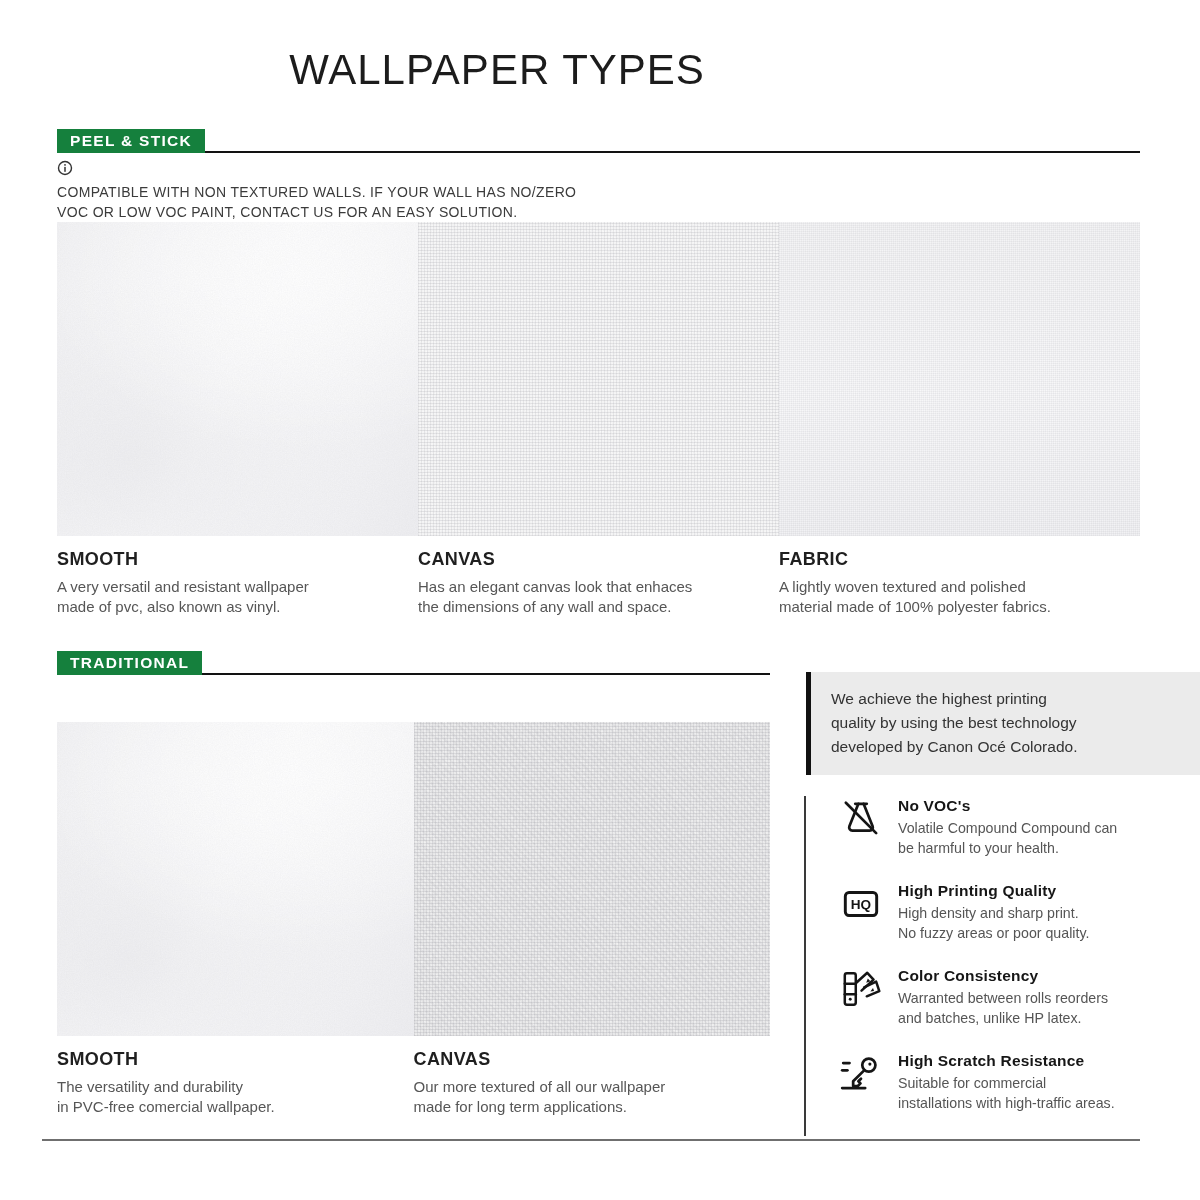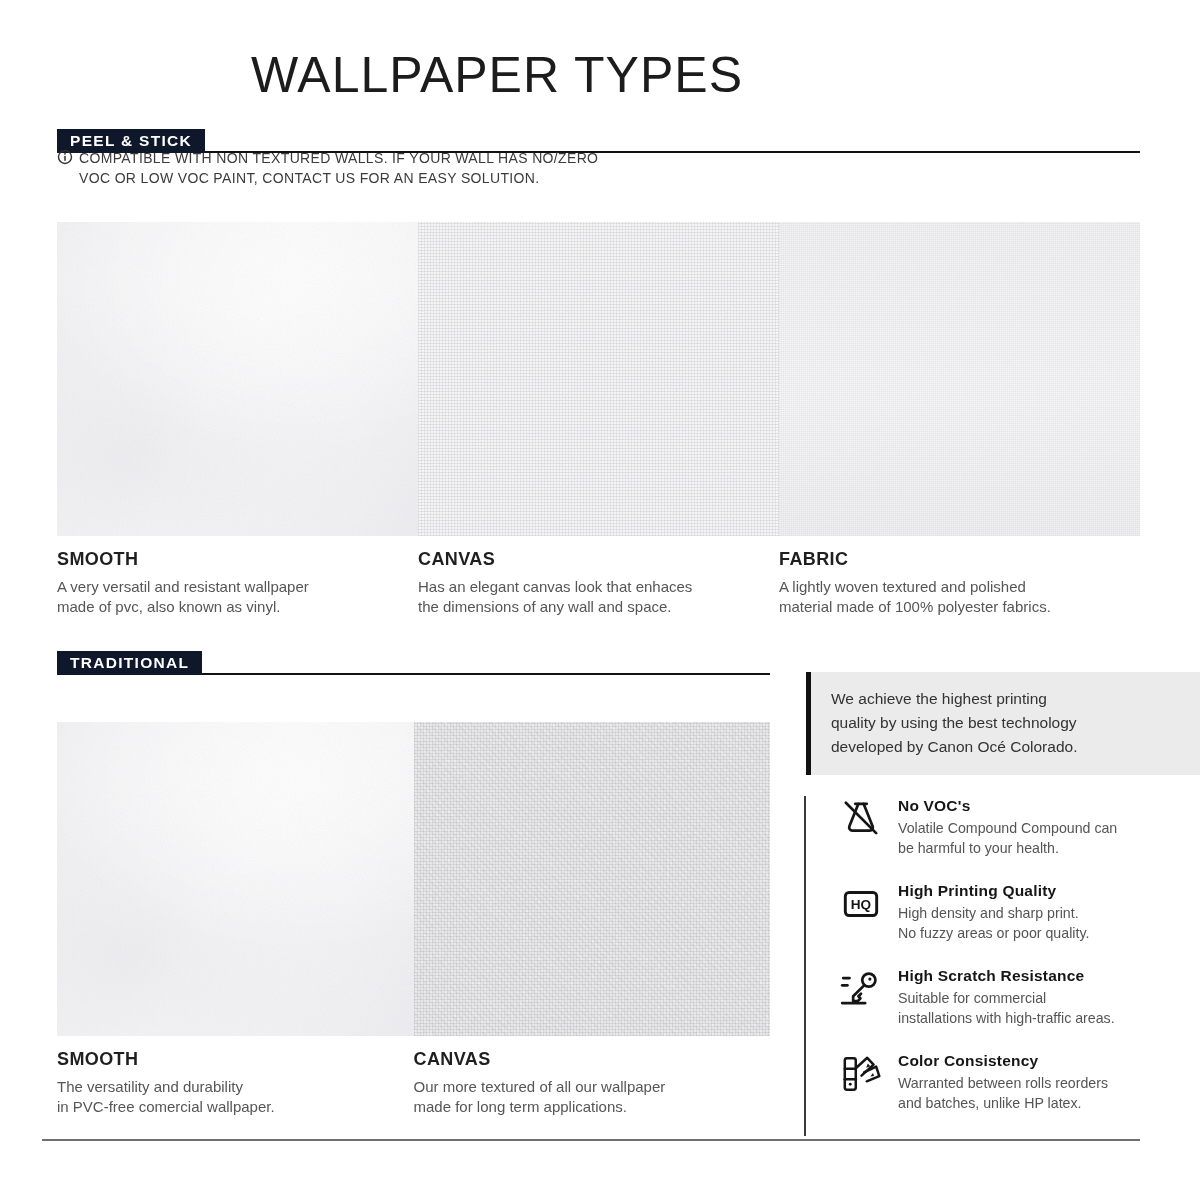--- a/index.html
+++ b/index.html
@@ -7,37 +7,37 @@
   body {
     width:1200px; height:1200px;
     font-family:"Liberation Sans","DejaVu Sans",sans-serif;
     color:#222; position:relative; overflow:hidden;
   }
   .page { position:relative; width:1200px; height:1200px; background:#fff; }
 
   
   .page-title{
     position:absolute; top:46px; left:0; width:994px;
-    text-align:center; font-size:50px; font-weight:400;
+    text-align:center; font-size:42px; font-weight:400;
     letter-spacing:1px; color:#1c1c1c;
   }
 
   
   .sec-header{ position:absolute; border-bottom:2.5px solid #121212; }
   .sec1-header{ left:57px; top:129px; width:1083px; height:24px; }
   .sec2-header{ left:57px; top:651px; width:713px; height:24px; }
   .badge{
-    display:inline-block; background:#0f172a; color:#fff;
+    display:inline-block; background:#15803d; color:#fff;
     font-size:15.5px; font-weight:700; letter-spacing:1.3px;
     padding:3px 13px 4px 13px; line-height:1.1;
   }
 
   
   .note{ position:absolute; left:57px; display:flex; align-items:flex-start; gap:6px; }
-  .note1{ top:148px; width:700px; }
+  .note1{ top:159px; width:700px;flex-direction:column; }
   .note2{ top:687px; width:713px; }
   .note .txt{
     font-size:14px; letter-spacing:.35px; color:#3b3b3b;
     line-height:1.43; white-space:pre-line;
   }
   .note svg{ margin-top:1px; flex:0 0 auto; }
 
   
   .grid{ position:absolute; display:grid; }
   .grid1{ left:57px; top:222px; width:1083px; grid-template-columns:1fr 1fr 1fr; }
@@ -237,53 +237,53 @@
       </div>
       <div>
         <div class="feature-title">High Printing Quality</div>
         <div class="feature-desc">High density and sharp print.
 No fuzzy areas or poor quality.</div>
       </div>
     </div>
 
     <div class="feature">
       <div class="feature-icon">
-        <svg width="46" height="46" viewBox="0 0 44 44" fill="none" stroke="#151515" stroke-width="2.6" stroke-linecap="round" stroke-linejoin="round">
-          <circle cx="29.5" cy="13.5" r="6.3"></circle>
-          <circle cx="30.5" cy="12.5" r="1.5" fill="#151515" stroke="none"></circle>
-          <path d="M25 18.5 L14.5 29 v4.5 h4.5 l2.5 -2.5 -2 -2 2.5 -2.5"></path>
-          <path d="M5 11.5 h6"></path>
-          <path d="M4 18.5 h5"></path>
-          <path d="M4 35.5 h22"></path>
-        </svg>
-      </div>
-      <div>
-        <div class="feature-title">High Scratch Resistance</div>
-        <div class="feature-desc">Suitable for commercial
-installations with high-traffic areas.</div>
-      </div>
-    </div>
-
-    <div class="feature">
-      <div class="feature-icon">
         <svg width="46" height="46" viewBox="0 0 44 44" fill="none" stroke="#151515" stroke-width="2.4" stroke-linecap="round" stroke-linejoin="round">
           <rect x="6.5" y="7" width="10.5" height="30" rx="2"></rect>
           <path d="M6.5 17 h10.5"></path>
           <path d="M6.5 27 h10.5"></path>
           <circle cx="11.7" cy="31.8" r="1.4" fill="#151515" stroke="none"></circle>
           <path d="M17.5 16 L28 6.5 L34 13 L22.5 23.5"></path>
           <path d="M25 20.5 L36.5 15 L39.5 24 L27.5 29"></path>
           <path d="M28.5 12 l2.5 2.5 -4 1.5 z" fill="#151515" stroke="none"></path>
           <path d="M33.5 21 l1 3 -3.5 0.5 z" fill="#151515" stroke="none"></path>
         </svg>
       </div>
       <div>
         <div class="feature-title">Color Consistency</div>
         <div class="feature-desc">Warranted between rolls reorders
 and batches, unlike HP latex.</div>
       </div>
     </div>
 
+    <div class="feature">
+      <div class="feature-icon">
+        <svg width="46" height="46" viewBox="0 0 44 44" fill="none" stroke="#151515" stroke-width="2.6" stroke-linecap="round" stroke-linejoin="round">
+          <circle cx="29.5" cy="13.5" r="6.3"></circle>
+          <circle cx="30.5" cy="12.5" r="1.5" fill="#151515" stroke="none"></circle>
+          <path d="M25 18.5 L14.5 29 v4.5 h4.5 l2.5 -2.5 -2 -2 2.5 -2.5"></path>
+          <path d="M5 11.5 h6"></path>
+          <path d="M4 18.5 h5"></path>
+          <path d="M4 35.5 h22"></path>
+        </svg>
+      </div>
+      <div>
+        <div class="feature-title">High Scratch Resistance</div>
+        <div class="feature-desc">Suitable for commercial
+installations with high-traffic areas.</div>
+      </div>
+    </div>
+
   </div>
 
   <div class="bottom-divider"></div>
 
 </div>
 
 </body></html>

